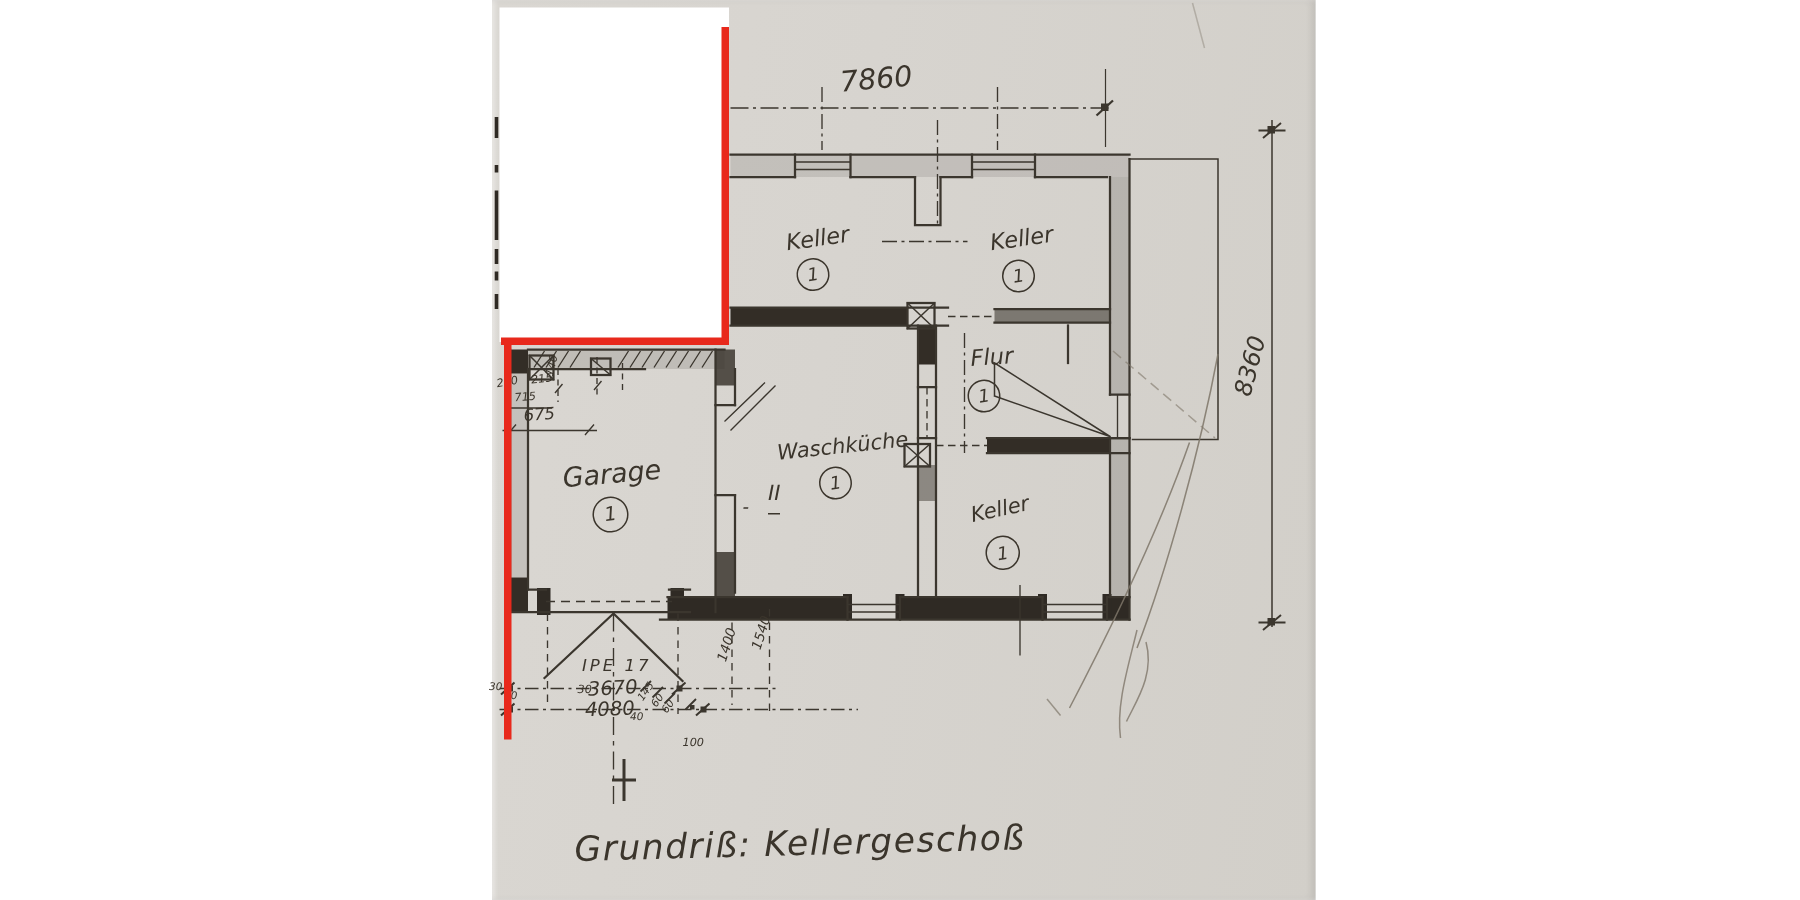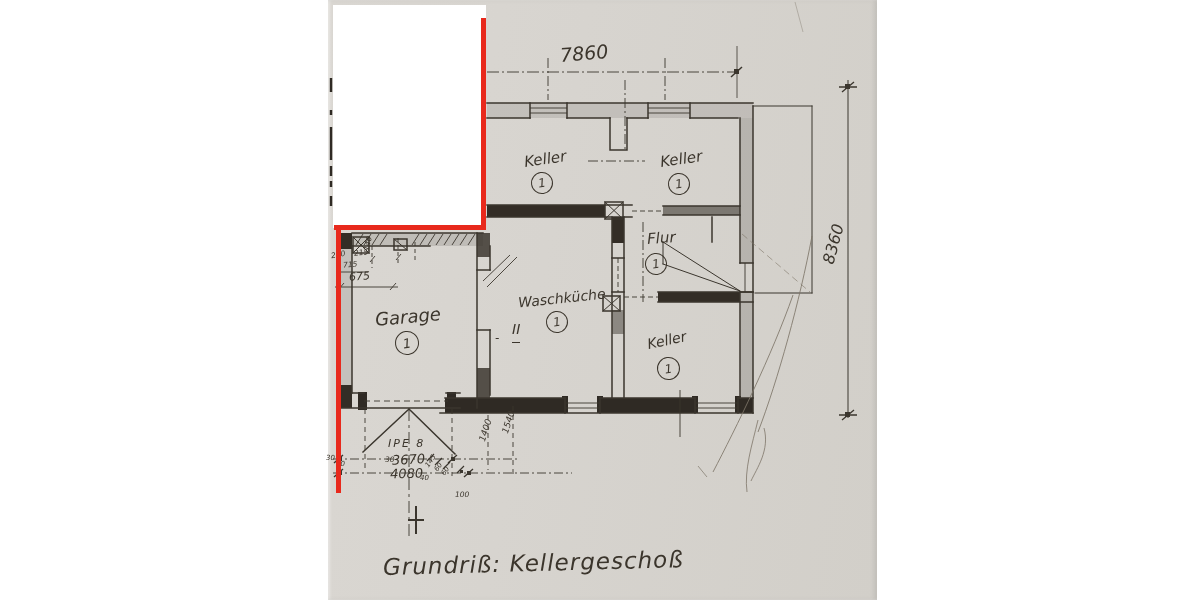--- a/index.html
+++ b/index.html
@@ -203,21 +203,21 @@
 
     <span class="hand" style="left:495px;top:331px;font-size:12px;">-</span>
     <span class="hand underl" style="left:512px;top:321px;font-size:14px;">II</span>
 
     <span class="hand" style="left:647px;top:332px;font-size:14px;transform:rotate(-12deg);">Keller</span>
     <span class="circle" style="left:657px;top:357px;width:21px;height:21px;font-size:12px;">1</span>
 
     <span class="hand" style="left:375px;top:306px;font-size:18px;transform:rotate(-5deg);">Garage</span>
     <span class="circle" style="left:395px;top:331px;width:22px;height:22px;font-size:13px;">1</span>
 
-    <span class="hand" style="left:388px;top:437px;font-size:11px;letter-spacing:2px;">IPE 8</span>
+    <span class="hand" style="left:388px;top:437px;font-size:11px;letter-spacing:2px;">IPE 17</span>
     <span class="hand" style="left:392px;top:452px;font-size:13px;transform:rotate(-3deg);">3670</span>
     <span class="hand" style="left:390px;top:466px;font-size:13px;transform:rotate(-2deg);">4080</span>
 
     <span class="hand" style="left:482px;top:436px;font-size:9px;transform-origin:left center;transform:rotate(-73deg);">1400</span>
     <span class="hand" style="left:505px;top:428px;font-size:9px;transform-origin:left center;transform:rotate(-73deg);">1540</span>
 
     <span class="hand" style="left:349px;top:270px;font-size:11px;transform:rotate(-4deg);">675</span>
     <span class="hand" style="left:343px;top:260px;font-size:7.5px;transform:rotate(-4deg);">715</span>
     <span class="hand" style="left:331px;top:250px;font-size:7.5px;transform:rotate(-10deg);">240</span>
     <span class="hand" style="left:354px;top:248px;font-size:7.5px;transform:rotate(-6deg);">215</span>

